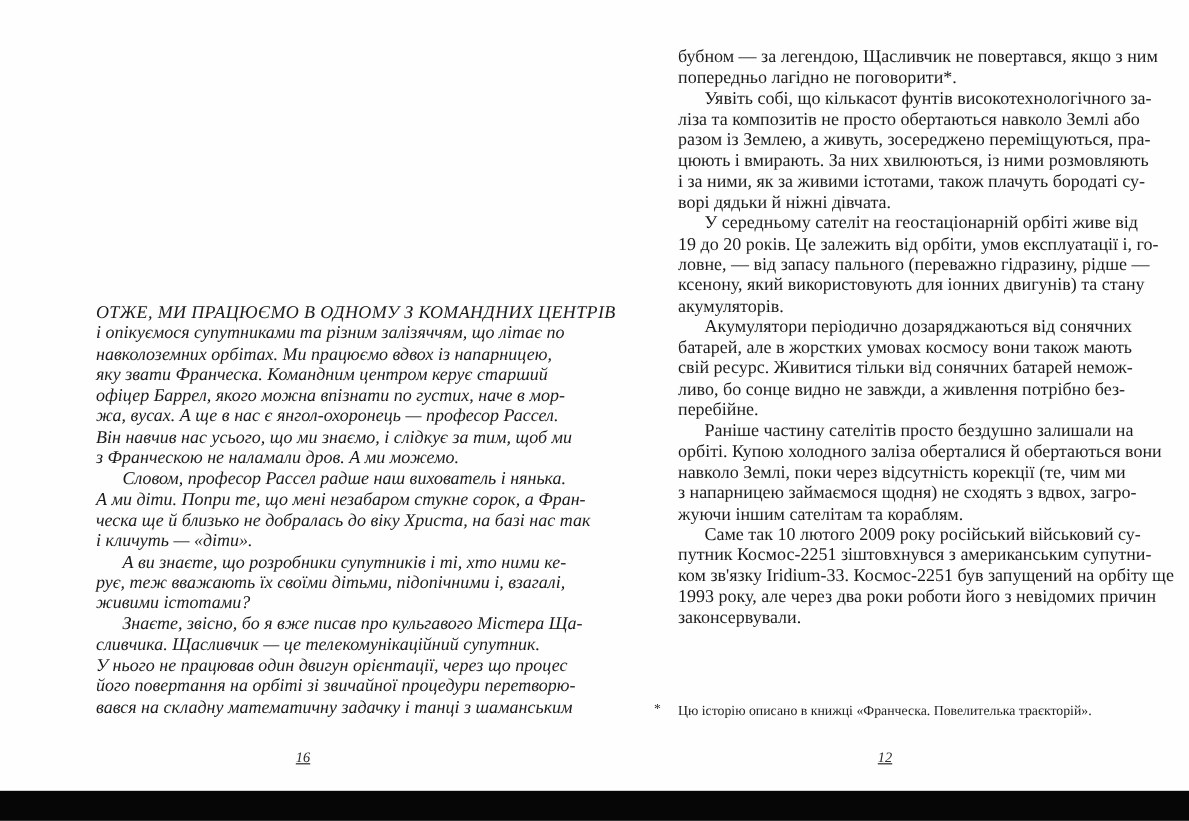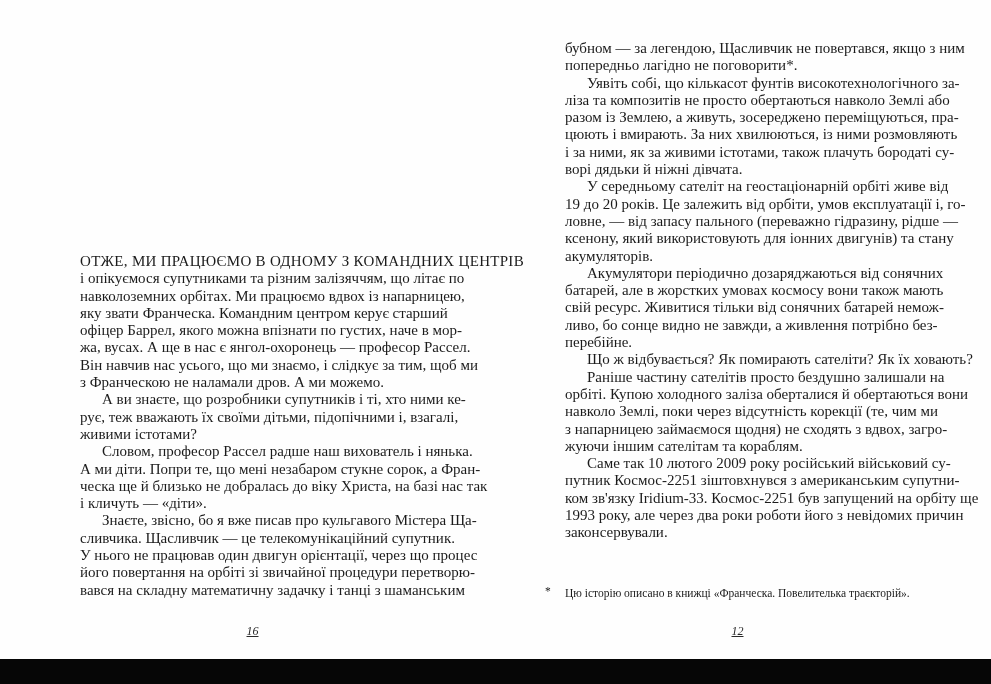--- a/index.html
+++ b/index.html
@@ -11,21 +11,21 @@
     overflow: hidden;
     font-family: "Liberation Serif", serif;
     color: #1b1b1b;
   }
   .spread { position: absolute; inset: 0; background: #fefefe; }
   .page-col {
     position: absolute;
     font-size: 15px;
     line-height: 17.3px;
   }
-  .page-col.left { left: 80px; top: 253px; width: 380px; }
+  .page-col.left { left: 80px; top: 253px; width: 380px; font-style: italic; }
   .page-col.right { left: 565px; top: 40px; width: 384px; }
   .opening-line {
     white-space: pre;
     letter-spacing: 0.3px;
   }
   .para {
     white-space: pre;
     margin: 0;
     text-indent: 22px;
   }
@@ -72,27 +72,27 @@
 
   <div class="page-col left">
     <div class="opening-line">ОТЖЕ, МИ ПРАЦЮЄМО В ОДНОМУ З КОМАНДНИХ ЦЕНТРІВ</div>
     <p class="para no-indent">і опікуємося супутниками та різним залізяччям, що літає по
 навколоземних орбітах. Ми працюємо вдвох із напарницею,
 яку звати Франческа. Командним центром керує старший
 офіцер Баррел, якого можна впізнати по густих, наче в мор-
 жа, вусах. А ще в нас є янгол-охоронець — професор Рассел.
 Він навчив нас усього, що ми знаємо, і слідкує за тим, щоб ми
 з Франческою не наламали дров. А ми можемо.</p>
-    <p class="para">А ви знаєте, що розробники супутників і ті, хто ними ке-
-рує, теж вважають їх своїми дітьми, підопічними і, взагалі,
-живими істотами?</p>
     <p class="para">Словом, професор Рассел радше наш вихователь і нянька.
 А ми діти. Попри те, що мені незабаром стукне сорок, а Фран-
 ческа ще й близько не добралась до віку Христа, на базі нас так
 і кличуть — «діти».</p>
+    <p class="para">А ви знаєте, що розробники супутників і ті, хто ними ке-
+рує, теж вважають їх своїми дітьми, підопічними і, взагалі,
+живими істотами?</p>
     <p class="para">Знаєте, звісно, бо я вже писав про кульгавого Містера Ща-
 сливчика. Щасливчик — це телекомунікаційний супутник.
 У нього не працював один двигун орієнтації, через що процес
 його повертання на орбіті зі звичайної процедури перетворю-
 вався на складну математичну задачку і танці з шаманським</p>
   </div>
 
   <div class="page-col right">
     <p class="para no-indent">бубном — за легендою, Щасливчик не повертався, якщо з ним
 попередньо лагідно не поговорити*.</p>
@@ -105,21 +105,20 @@
     <p class="para">У середньому сателіт на геостаціонарній орбіті живе від
 19 до 20 років. Це залежить від орбіти, умов експлуатації і, го-
 ловне, — від запасу пального (переважно гідразину, рідше —
 ксенону, який використовують для іонних двигунів) та стану
 акумуляторів.</p>
     <p class="para">Акумулятори періодично дозаряджаються від сонячних
 батарей, але в жорстких умовах космосу вони також мають
 свій ресурс. Живитися тільки від сонячних батарей немож-
 ливо, бо сонце видно не завжди, а живлення потрібно без-
 перебійне.</p>
-    <p class="para">Що ж відбувається? Як помирають сателіти? Як їх ховають?</p>
     <p class="para">Раніше частину сателітів просто бездушно залишали на
 орбіті. Купою холодного заліза оберталися й обертаються вони
 навколо Землі, поки через відсутність корекції (те, чим ми
 з напарницею займаємося щодня) не сходять з вдвох, загро-
 жуючи іншим сателітам та кораблям.</p>
     <p class="para">Саме так 10 лютого 2009 року російський військовий су-
 путник Космос-2251 зіштовхнувся з американським супутни-
 ком зв'язку Iridium-33. Космос-2251 був запущений на орбіту ще
 1993 року, але через два роки роботи його з невідомих причин
 законсервували.</p>

